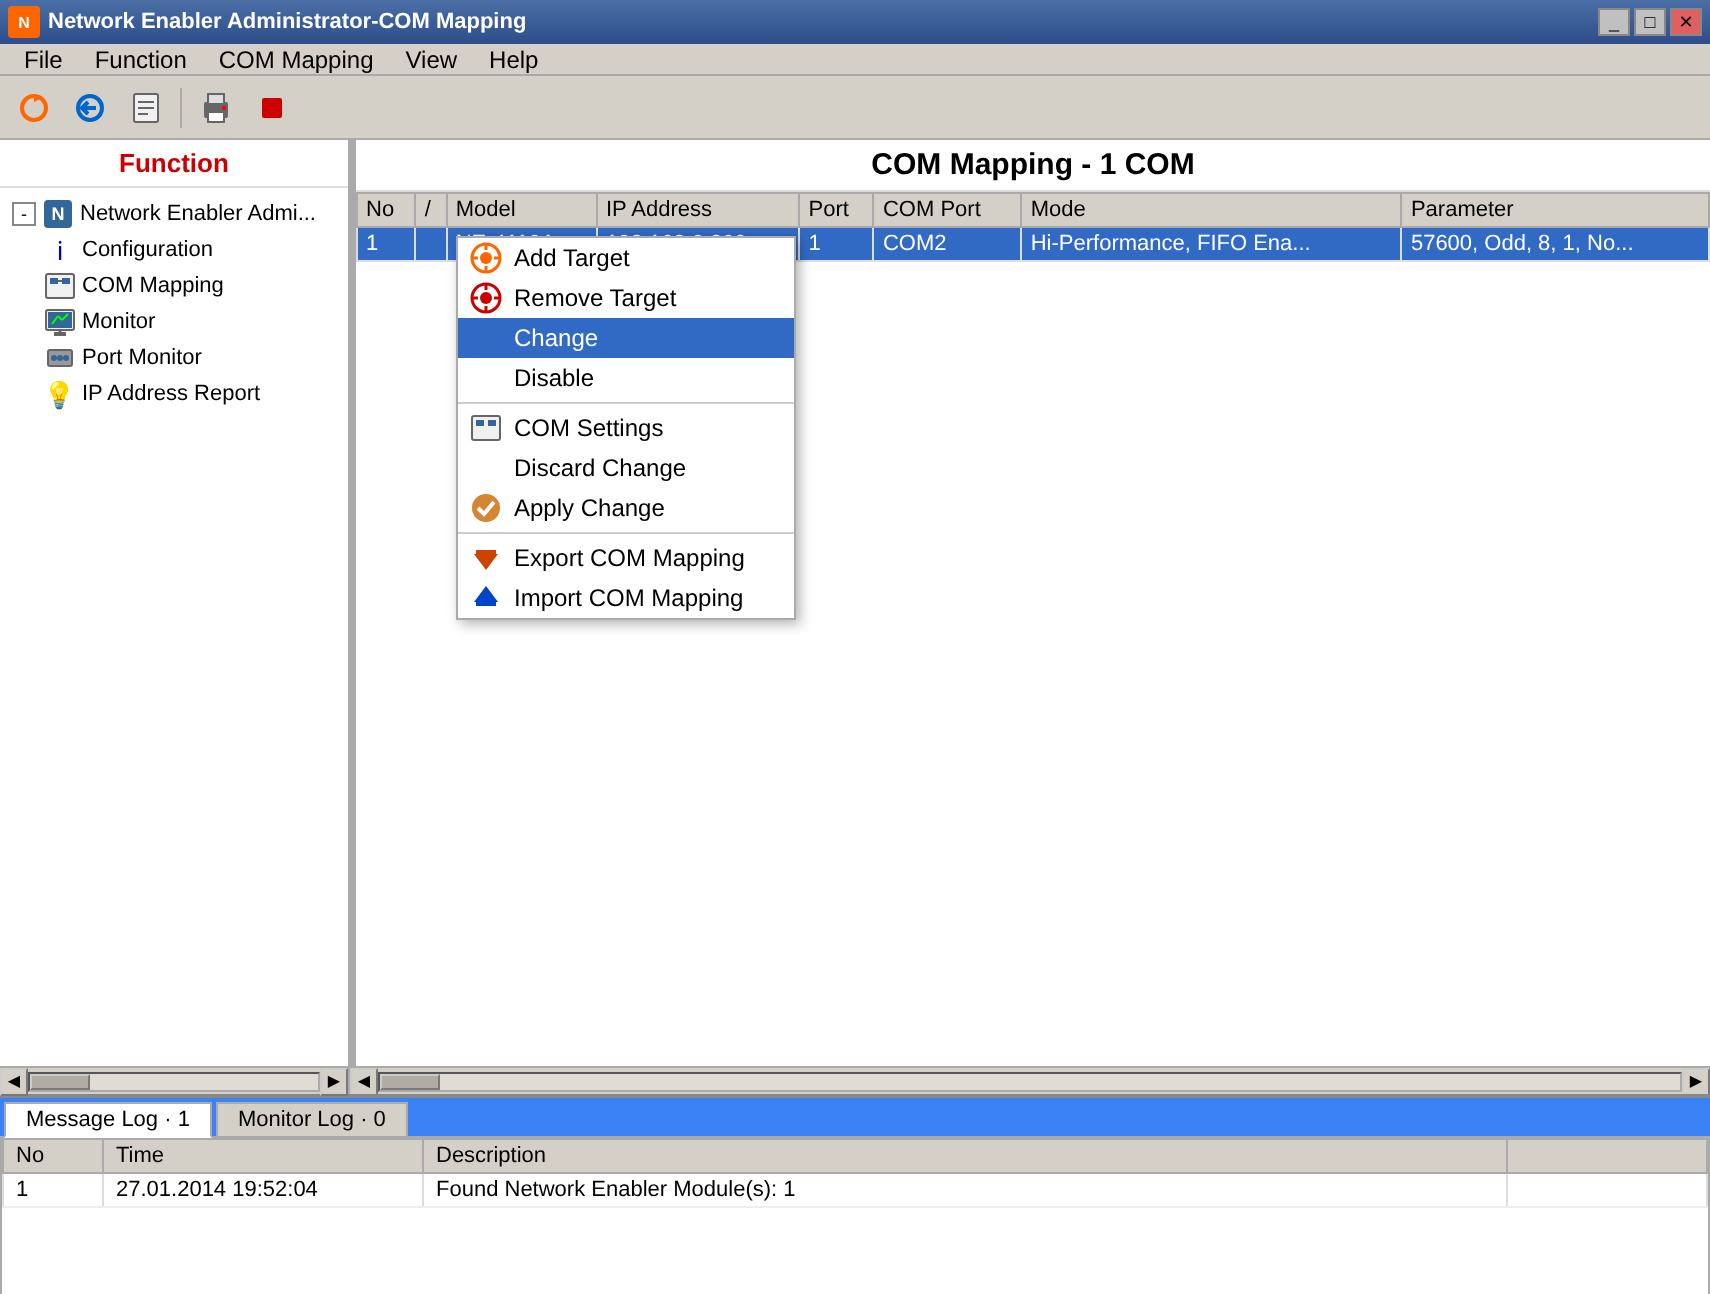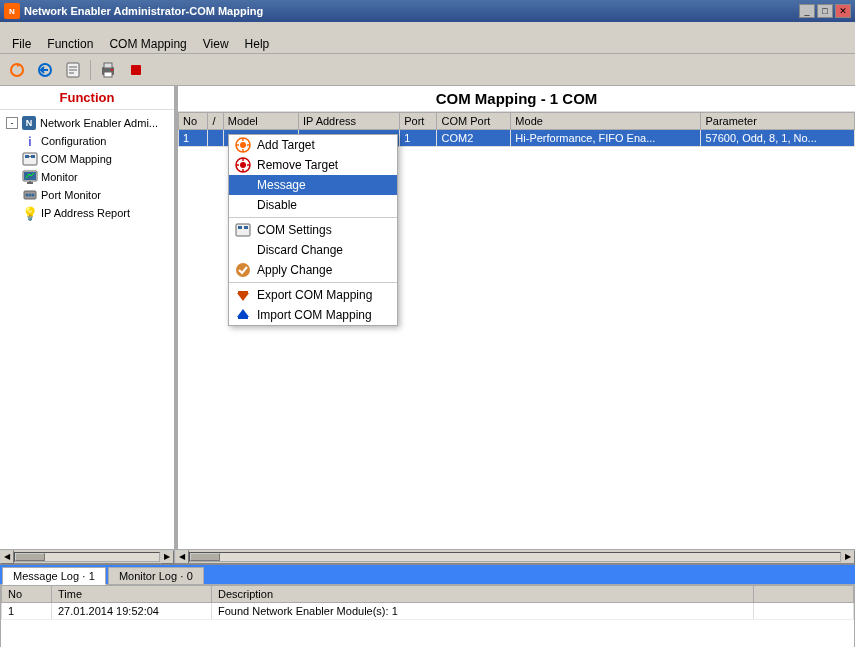--- a/index.html
+++ b/index.html
@@ -58,23 +58,23 @@
       justify-content: center;
       font-size: 9px;
       cursor: pointer;
       color: #000;
     }
     .title-btn.close { background: #e06060; }
 
     
     .menu-bar {
       background: #d4d0c8;
-      height: 32px;
-      display: flex;
-      align-items: flex-end;
+      height: 16px;
+      display: flex;
+      align-items: center;
       padding: 0 4px;
       border-bottom: 1px solid #aaa;
     }
     .menu-item {
       padding: 2px 8px;
       cursor: pointer;
       font-size: 12px;
     }
 
     
@@ -538,21 +538,21 @@
               <circle cx="8" cy="8" r="3" fill="#cc0000"></circle>
               <line x1="8" y1="1" x2="8" y2="4" stroke="#cc0000" stroke-width="1.5"></line>
               <line x1="8" y1="12" x2="8" y2="15" stroke="#cc0000" stroke-width="1.5"></line>
               <line x1="1" y1="8" x2="4" y2="8" stroke="#cc0000" stroke-width="1.5"></line>
               <line x1="12" y1="8" x2="15" y2="8" stroke="#cc0000" stroke-width="1.5"></line>
             </svg>
           </span>
           <span>Remove Target</span>
         </div>
         <div class="ctx-item highlighted">
-          <span>Message</span>
+          <span>Change</span>
         </div>
         <div class="ctx-item">
           <span>Disable</span>
         </div>
         <div class="ctx-sep"></div>
         <div class="ctx-item">
           <span class="ctx-icon">
             <svg width="16" height="16" viewBox="0 0 16 16">
               <rect x="1" y="2" width="14" height="12" rx="1" fill="#f0f0f0" stroke="#666" stroke-width="1"></rect>
               <rect x="3" y="4" width="4" height="3" fill="#336699"></rect>

